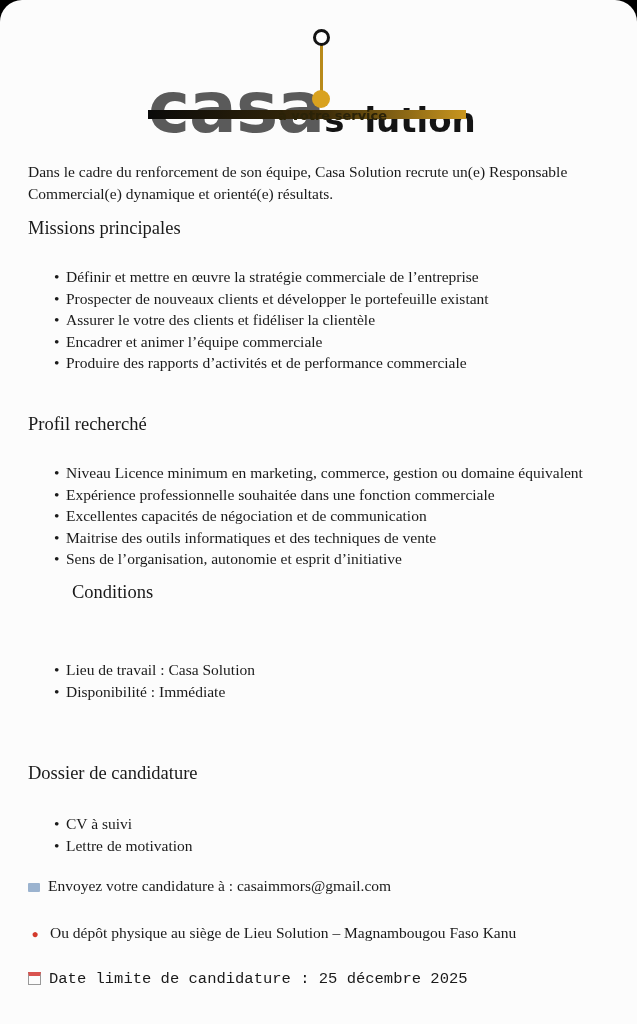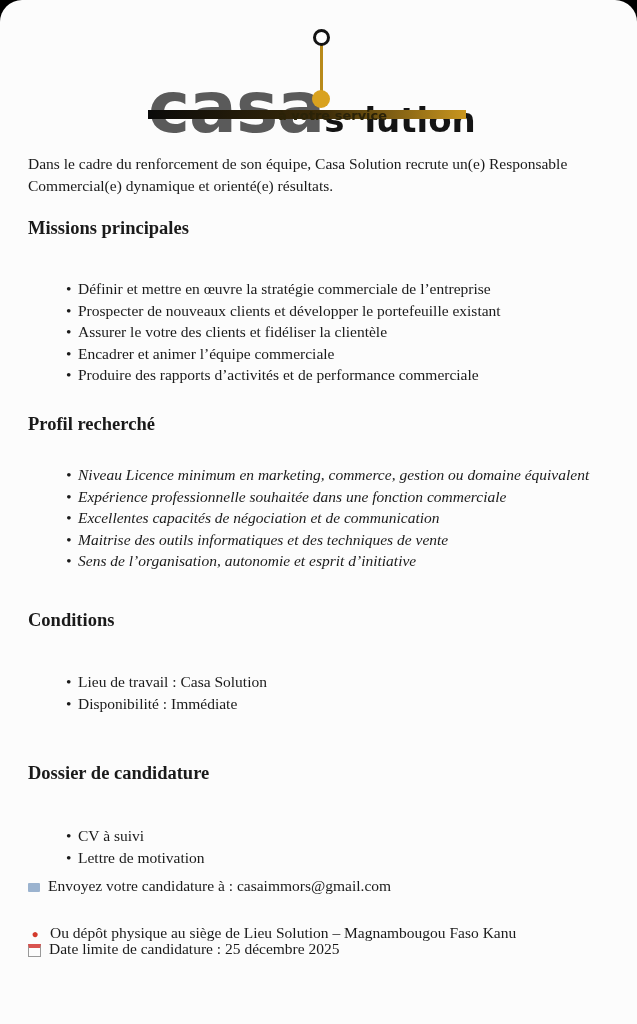--- a/index.html
+++ b/index.html
@@ -7,23 +7,23 @@
   .page { position:absolute; left:0; top:0; width:637px; height:1024px; background:#fcfcfc; border-radius:22px 22px 0 0; overflow:hidden; color:#1a1a1a; }
   .logo { position:absolute; left:148px; top:28px; width:320px; height:95px; }
   .logo-word { position:absolute; left:0; top:38px; font-family:"DejaVu Sans", sans-serif; font-weight:bold; white-space:nowrap; }
   .casa { font-size:71px; color:#5a5a5a; letter-spacing:-1px; }
   .sol { font-size:34px; color:#141414; }
   .pin-line { position:absolute; left:172px; top:15px; width:3px; height:52px; background:#b88a1b; }
   .pin-ring { position:absolute; left:165px; top:1px; width:11px; height:11px; border:3px solid #141414; border-radius:50%; background:#fff; }
   .pin-dot { position:absolute; left:164px; top:62px; width:18px; height:18px; border-radius:50%; background:#d9a21f; }
   .bar { position:absolute; left:0; top:82px; width:318px; height:9px; background:linear-gradient(90deg,#0a0a0a 0%,#3a2a08 55%,#c9961f 100%); }
   .tagline { position:absolute; left:130px; top:80px; font-family:"DejaVu Sans", sans-serif; font-size:13px; font-weight:bold; color:#2a2208; }
-  .intro { position:absolute; left:28px; top:153px; width:590px; font-size:15.5px; line-height:22px; }
-  h2 { position:absolute; left:28px; margin:0; font-size:18.5px; font-weight:bold; }
-  ul { position:absolute; left:48px; margin:16px; padding:0; list-style:none; font-size:15.5px; line-height:21.5px; width:560px; }
+  .intro { position:absolute; left:28px; top:161px; width:590px; font-size:15.5px; line-height:22px; }
+  h2 { position:absolute; left:28px; margin:0; font-size:18.5px; font-weight:normal; }
+  ul { position:absolute; left:48px; margin:4px; padding:0; list-style:none; font-size:15.5px; line-height:21.5px; width:560px; }
   li { position:relative; padding-left:14px; }
   li::before { content:"•"; position:absolute; left:2px; top:0; }
   .contact { position:absolute; left:28px; font-size:15.5px; white-space:nowrap; }
   .ic { display:inline-block; width:14px; margin-right:8px; text-align:center; font-size:12px; }
 </style>
 </head>
 <body>
 
 <div class="page">
 
@@ -43,45 +43,45 @@
   <h2 style="top:218px;">Missions principales</h2>
   <ul style="top:262px;">
     <li>Définir et mettre en œuvre la stratégie commerciale de l’entreprise</li>
     <li>Prospecter de nouveaux clients et développer le portefeuille existant</li>
     <li>Assurer le votre des clients et fidéliser la clientèle</li>
     <li>Encadrer et animer l’équipe commerciale</li>
     <li>Produire des rapports d’activités et de performance commerciale</li>
   </ul>
 
   <h2 style="top:414px;">Profil recherché</h2>
-  <ul style="top:448px;width:540px;font-style:italic;">
+  <ul style="top:458px;width:540px;">
     <li style="padding-left:14px;">
         <span style="display:block;text-indent:0;padding-left:0;">Niveau Licence minimum en marketing, commerce, gestion ou domaine équivalent</span>
       </li>
     <li>Expérience professionnelle souhaitée dans une fonction commerciale</li>
     <li>Excellentes capacités de négociation et de communication</li>
     <li>Maitrise des outils informatiques et des techniques de vente</li>
     <li>Sens de l’organisation, autonomie et esprit d’initiative</li>
   </ul>
 
-  <h2 style="top:610px;">Conditions</h2>
+  <h2 style="top:582px;margin-left:44px;">Conditions</h2>
   <ul style="top:655px;width:540px;">
     <li>Lieu de travail : Casa Solution</li>
     <li>Disponibilité : Immédiate</li>
   </ul>
 
   <h2 style="top:763px;">Dossier de candidature</h2>
   <ul style="top:809px;">
     <li>CV à suivi</li>
     <li>Lettre de motivation</li>
   </ul>
 
   <div class="contact" style="top:877px;">
     <span class="ic" style="background:#9bb3cf;height:9px;width:12px;vertical-align:middle;border-radius:1px;"></span><span>Envoyez votre candidature à : casaimmors@gmail.com</span>
   </div>
   <div class="contact" style="top:924px;">
     <span class="ic" style="color:#d33a2c;">●</span><span>Ou dépôt physique au siège de Lieu Solution – Magnambougou Faso Kanu</span>
   </div>
-  <div class="contact" style="top:940px;">
+  <div class="contact" style="top:970px;font-family:Liberation Mono, monospace;">
     <span class="ic" style="border:1px solid #999;border-top:4px solid #d9534f;height:8px;width:11px;vertical-align:middle;"></span><span>Date limite de candidature : 25 décembre 2025</span>
   </div>
 
 </div>
 
 </body></html>

